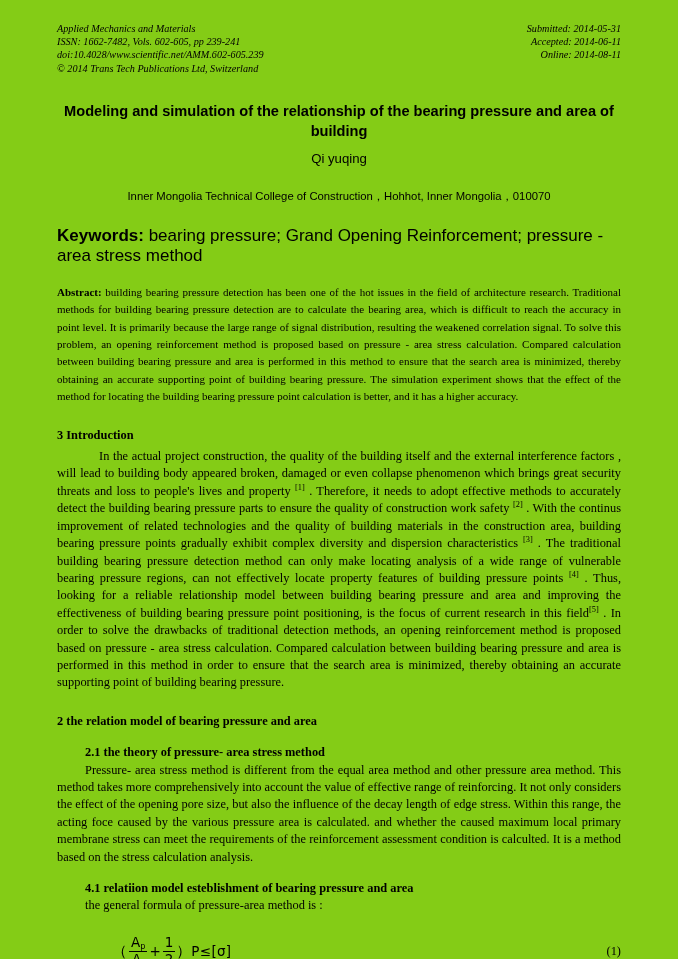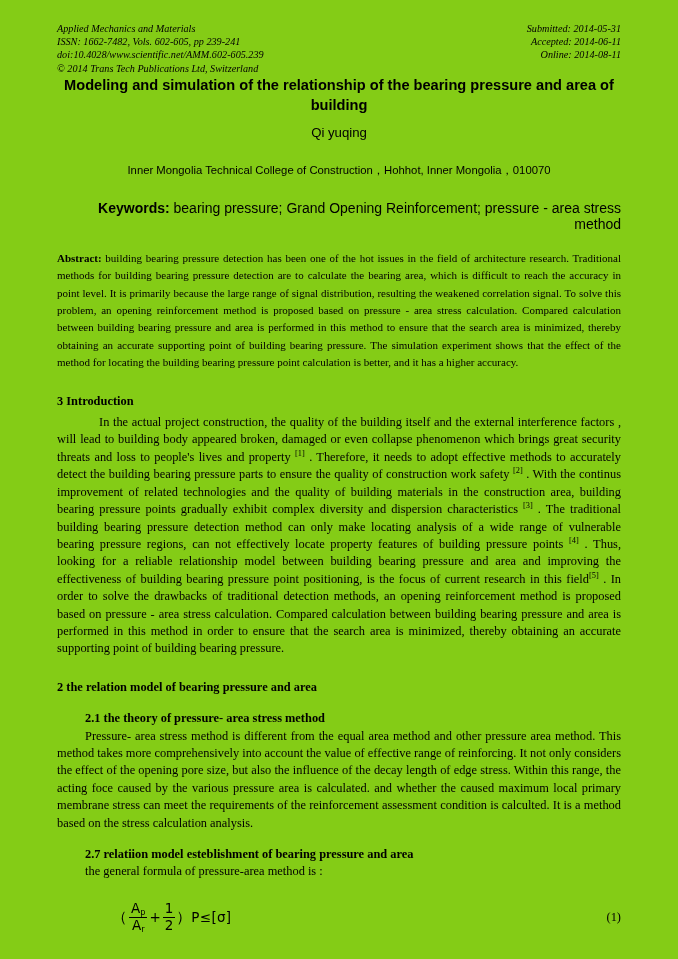--- a/index.html
+++ b/index.html
@@ -31,20 +31,21 @@
     font-style: italic;
     font-size: 10.2px;
     line-height: 13.2px;
   }
   .journal-header .left { text-align: left; }
   .journal-header .right { text-align: right; white-space: nowrap; }
   .journal-header div > div { white-space: nowrap; }
 
   
   .title {
+    margin-top: 26px;
     font-family: "Liberation Sans", "DejaVu Sans", sans-serif;
     font-weight: bold;
     font-size: 14.6px;
     line-height: 20px;
     text-align: center;
     padding: 0 6px;
   }
   .author {
     margin-top: 10px;
     font-family: "Liberation Sans", "DejaVu Sans", sans-serif;
@@ -53,22 +54,22 @@
   }
   .affiliation {
     margin-top: 23px;
     font-family: "Liberation Sans", "DejaVu Sans", sans-serif;
     font-size: 11.3px;
     text-align: center;
   }
   .keywords {
     margin-top: 22px;
     font-family: "Liberation Sans", "DejaVu Sans", sans-serif;
-    font-size: 14px;
-    text-align: right;
+    font-size: 17px;
+    text-align: left;
   }
   .keywords b { font-weight: bold; }
 
   
   .abstract {
     margin-top: 18px;
     font-size: 11px;
     line-height: 17.4px;
     text-align: justify;
     text-justify: inter-word;
@@ -187,21 +188,21 @@
   </div>
 
   <h2 class="section">3 Introduction</h2>
   <p class="body indent"><span>In the actual project construction, the quality of the building itself and the external interference factors , will lead to building body appeared broken, damaged or even collapse phenomenon which brings great security threats and loss to people's lives and property </span><sup class="cite">[1]</sup><span> . Therefore, it needs to adopt effective methods to accurately detect the building bearing pressure parts to ensure the quality of construction work safety </span><sup class="cite">[2]</sup><span> . With the continus improvement of related technologies and the quality of building materials in the construction area, building bearing pressure points gradually exhibit complex diversity and dispersion characteristics </span><sup class="cite">[3]</sup><span> . The traditional building bearing pressure detection method can only make locating analysis of a wide range of vulnerable bearing pressure regions, can not effectively locate property features of building pressure points </span><sup class="cite">[4]</sup><span> . Thus, looking for a reliable relationship model between building bearing pressure and area and improving the effectiveness of building bearing pressure point positioning, is the focus of current research in this field</span><sup class="cite">[5]</sup><span> . In order to solve the drawbacks of traditional detection methods, an opening reinforcement method is proposed based on pressure - area stress calculation. Compared calculation between building bearing pressure and area is performed in this method in order to ensure that the search area is minimized, thereby obtaining an accurate supporting point of building bearing pressure.</span></p>
 
   <h2 class="section">2    the relation model of bearing pressure and area</h2>
 
   <h3 class="subsection">2.1 the theory of pressure- area stress method</h3>
   <p class="body indent-small tight">Pressure- area stress method is different from the equal area method and other pressure area method. This method takes more comprehensively into account the value of effective range of reinforcing. It not only considers the effect of the opening pore size, but also the influence of the decay length of edge stress. Within this range, the acting foce caused by the various pressure area is calculated. and whether the caused maximum local primary membrane stress can meet the requirements of the reinforcement assessment condition is calculted. It is a method based on the stress calculation analysis.</p>
 
-  <h3 class="subsection">2.7 relatiion model esteblishment of bearing pressure and area</h3>
+  <h3 class="subsection">4.1 relatiion model esteblishment of bearing pressure and area</h3>
   <p class="body indent-small tight">the general formula of pressure-area method is :</p>
 
   <div class="equation-row">
     <div class="equation-body">
       <span class="paren paren-open">（</span>
       <span class="frac">
         <span class="num"><span>A</span><sub>p</sub></span>
         <span class="den"><span>A</span><sub>r</sub></span>
       </span>
       <span class="op-plus">+</span>

